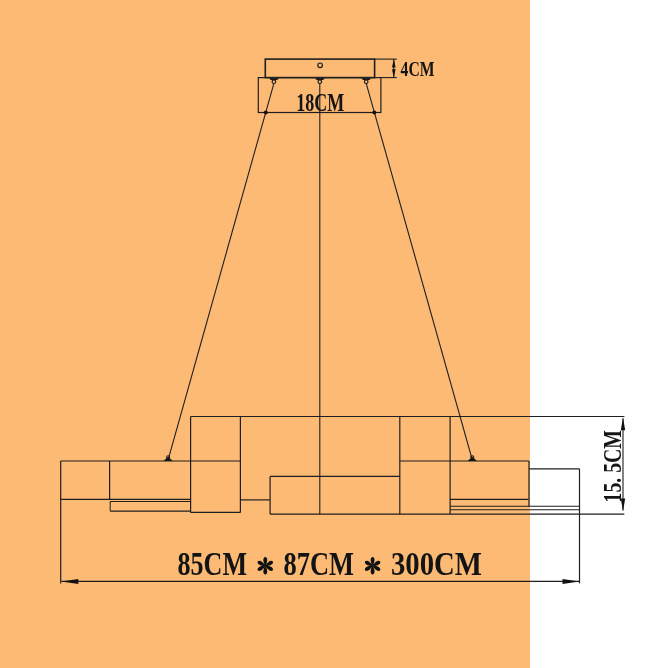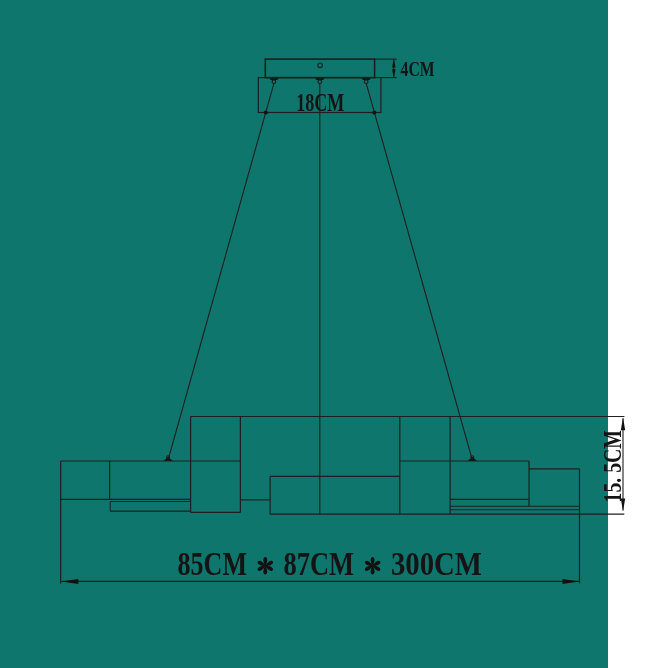--- a/index.html
+++ b/index.html
@@ -1,16 +1,16 @@
 <!DOCTYPE html>
 <html><head>
 <meta charset="utf-8">
 <style>
   html,body{margin:0;padding:0;background:#ffffff;}
-  .wrap{width:608px;height:668px;position:relative;background:#0f766e;}
+  .wrap{width:530px;height:668px;position:relative;background:#fdba74;}
   svg{display:block;}
   text{font-family:"Liberation Serif", serif;fill:#141414;font-weight:bold;}
 </style>
 </head>
 <body>
 <div class="wrap">
 <svg width="668" height="668" viewBox="0 0 668 668">
   <g stroke="#1e1e1e" fill="none" stroke-width="1.3">
 
     <rect x="265.3" y="59.1" width="109.3" height="18.5" stroke-width="1.6"></rect>

